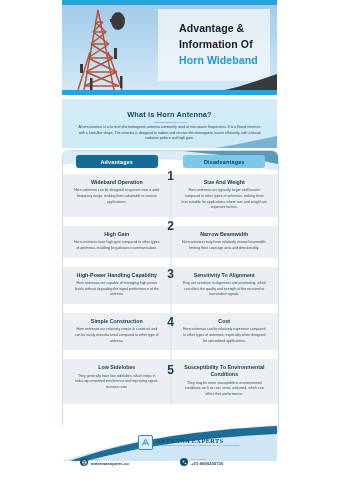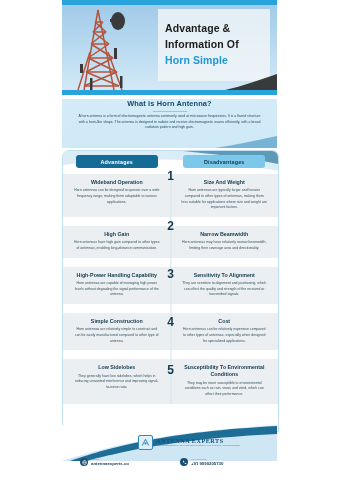--- a/index.html
+++ b/index.html
@@ -17,38 +17,38 @@
   .hero-bar-top{position:absolute;left:0;top:0;width:100%;height:5px;background:#29a3dc;}
   .hero-bar-bottom{position:absolute;left:0;bottom:0;width:100%;height:5px;background:#29a3dc;}
 
   
   .tower{position:absolute;left:6px;top:4px;width:70px;height:88px;}
 
   .title-plate{
     position:absolute;left:96px;top:9px;width:112px;height:72px;
     background:rgba(242,246,248,0.80);
     display:flex;flex-direction:column;justify-content:center;
-    padding-left:7px;box-sizing:border-box;
+    padding-left:21px;box-sizing:border-box;
   }
   .title-plate .l1,.title-plate .l2{
     font-size:10.5px;font-weight:bold;color:#1b1b1b;line-height:1.45;letter-spacing:.1px;
   }
   .title-plate .l3{
     font-size:10.5px;font-weight:bold;color:#2196d6;line-height:1.6;letter-spacing:.1px;
   }
   .hero-swoosh{position:absolute;right:0;bottom:5px;width:52px;height:16px;}
 
   
   .intro{
     position:absolute;left:62px;top:99px;width:215px;height:49px;
     background:linear-gradient(180deg,#d4ecf8 0%,#cfe9f7 100%);
     overflow:hidden;
   }
   .intro h2{
-    margin:0;padding:0 0 0 0;text-align:center;
+    margin:0;padding:11px 0 0 0;text-align:center;
     font-size:7.4px;font-weight:bold;color:#13496e;letter-spacing:.15px;
   }
   .intro .rule{width:34px;height:1px;background:#9cc4da;margin:2.5px auto 2.5px;}
   .intro p{
     margin:0;padding:0 13px;text-align:center;
     font-size:3.5px;line-height:1.62;color:#2a4a5e;
   }
   .intro-swoosh{position:absolute;right:0;bottom:0;width:70px;height:12px;}
 
   
@@ -133,21 +133,21 @@
         <rect x="46" y="44" width="3" height="11"></rect>
         <rect x="12" y="60" width="3" height="9"></rect>
         <rect x="52" y="72" width="2.5" height="12"></rect>
         <rect x="22" y="74" width="2.5" height="12"></rect>
       </g>
     </svg>
 
     <div class="title-plate">
       <div class="l1">Advantage &amp;</div>
       <div class="l2">Information Of</div>
-      <div class="l3">Horn Simple</div>
+      <div class="l3">Horn Wideband</div>
     </div>
 
     <svg class="hero-swoosh" viewBox="0 0 52 16" preserveAspectRatio="none">
       <path d="M0 16 C18 12 34 6 52 0 L52 16 Z" fill="#1c1c1c" opacity="0.85"></path>
     </svg>
 
     <div class="hero-bar-bottom"></div>
   </div>
 
   <div class="intro">

